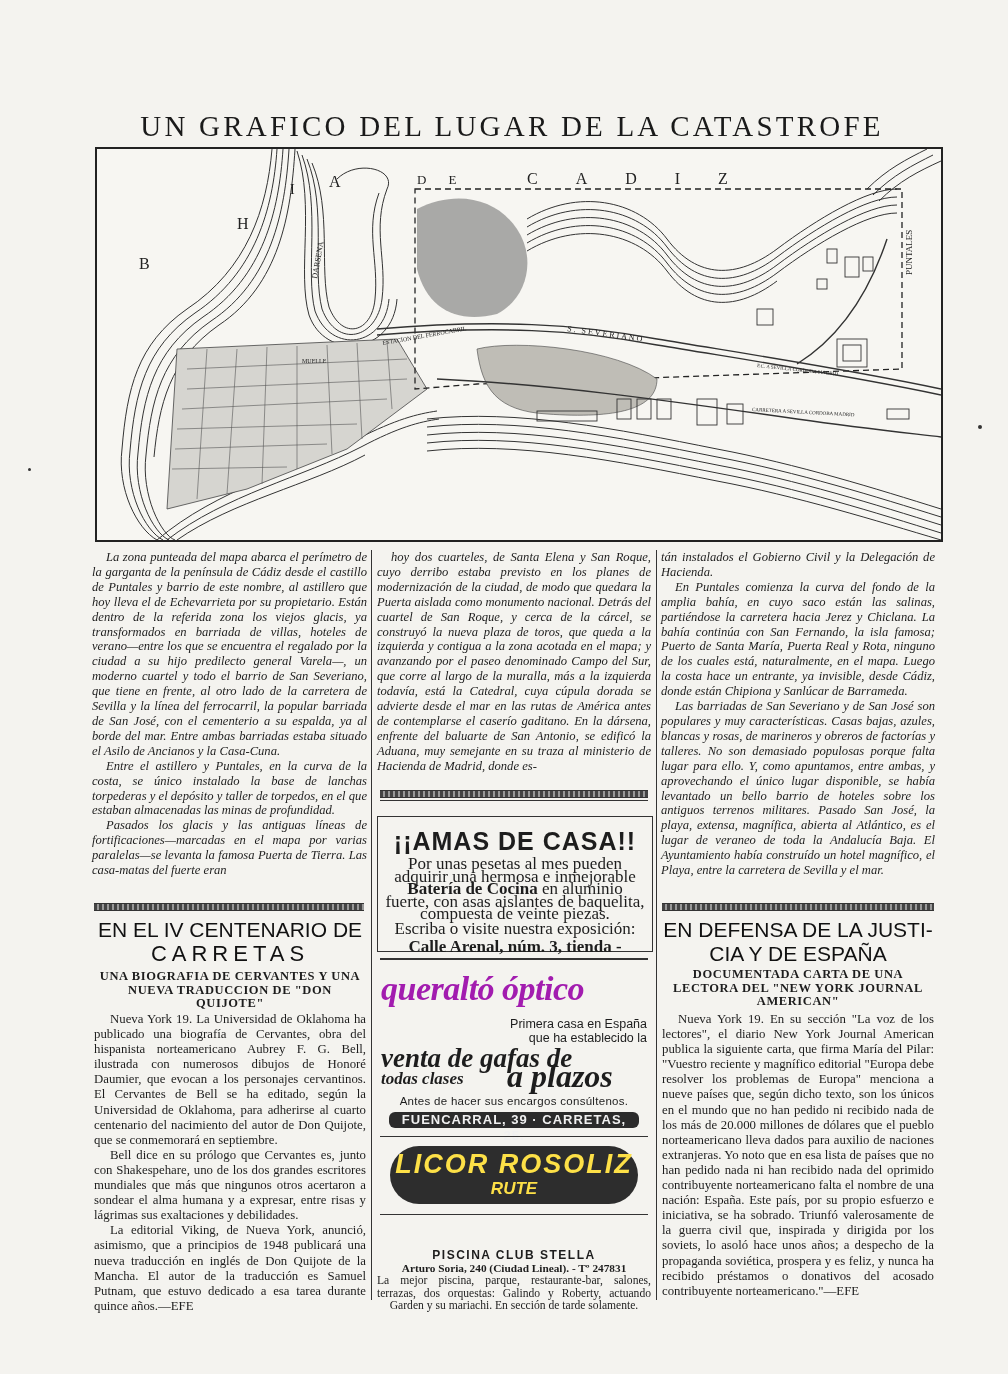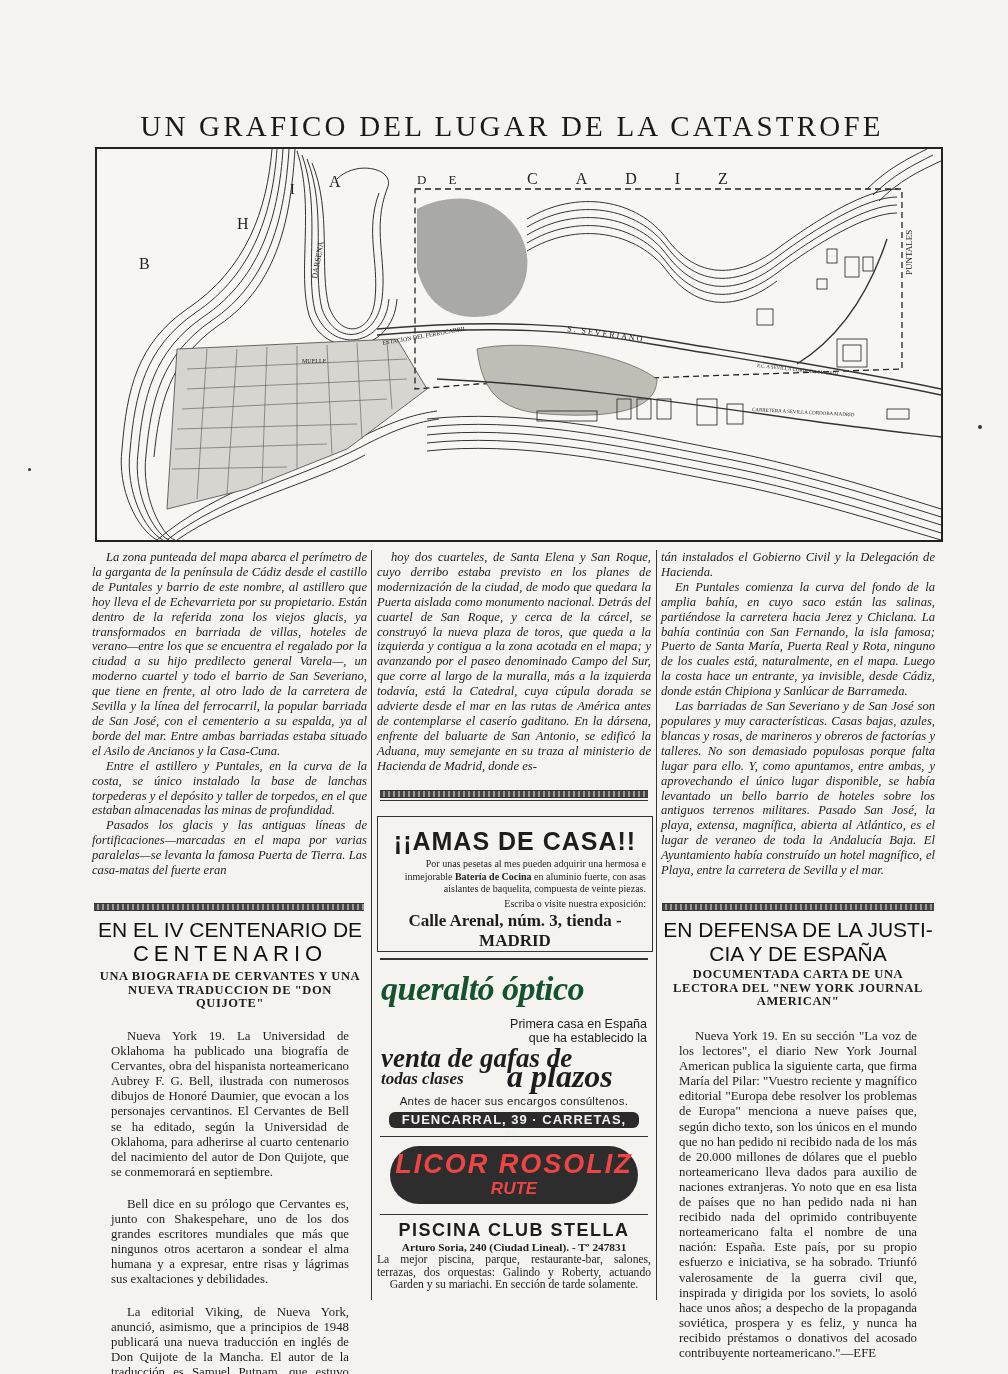--- a/index.html
+++ b/index.html
@@ -38,42 +38,42 @@
   }
   .headline .big { letter-spacing:5px; font-size:22px; }
   .subhead {
     position:absolute; text-align:center; font-family:"Liberation Serif", serif;
     font-weight:bold; font-size:12.5px; line-height:13.5px; letter-spacing:0.6px;
   }
   .body-roman {
     position:absolute; font-size:12.8px; line-height:15.1px; text-align:justify;
     font-family:"Liberation Serif", serif;
   }
-  .body-roman p { margin:17px; text-indent:16px; }
+  .body-roman p { margin:0; text-indent:16px; }
   
   .ad { position:absolute; left:377px; width:274px; border:1px solid #333; background:#f4f3ef; }
   .ad-amas { top:816px; height:134px; text-align:center; }
   .ad-amas .head { font-family:"Liberation Sans", sans-serif; font-weight:bold; font-size:25px; margin-top:10px; letter-spacing:1px; }
-  .ad-amas .txt { font-size:10px; line-height:12.6px; padding:2px 6px 0;text-align:right; }
+  .ad-amas .txt { font-size:17px; line-height:12.6px; padding:2px 6px 0; }
   .ad-amas .addr { font-weight:bold; font-size:17px; margin-top:1px; }
   .ad-amas .brand { font-family:"Liberation Sans", sans-serif; font-weight:bold; font-size:20px; letter-spacing:1px; margin-top:3px; }
   .ad-quer { top:960px; height:168px; border:none; text-align:right; }
-  .ad-quer .logo { position:absolute; left:4px; top:10px; font-family:"Liberation Serif", serif; font-style:italic; font-weight:bold; font-size:34px; letter-spacing:-0.5px; color:#14532d; }
+  .ad-quer .logo { position:absolute; left:4px; top:10px; font-family:"Liberation Serif", serif; font-style:italic; font-weight:bold; font-size:34px; letter-spacing:-0.5px; color:#a21caf; }
   .ad-quer .small { position:absolute; right:4px; top:57px; font-family:"Liberation Sans", sans-serif; font-size:12.5px; line-height:14px; }
   .ad-quer .l1 { position:absolute; left:4px; top:83px; font-family:"Liberation Serif", serif; font-style:italic; font-weight:bold; font-size:27px; }
   .ad-quer .l2a { position:absolute; left:4px; top:109px; font-family:"Liberation Serif", serif; font-style:italic; font-weight:bold; font-size:17px; }
   .ad-quer .l2b { position:absolute; left:130px; top:98px; font-family:"Liberation Serif", serif; font-style:italic; font-weight:bold; font-size:32px; }
   .ad-quer .cons { position:absolute; left:4px; right:4px; top:135px; font-family:"Liberation Sans", sans-serif; font-size:11.5px; text-align:center; letter-spacing:0.3px;}
   .ad-quer .bar { position:absolute; left:12px; right:12px; top:152px; height:16px; background:#2b2b2b; color:#f0f0f0; border-radius:6px; font-family:"Liberation Sans", sans-serif; font-weight:bold; font-size:13px; text-align:center; line-height:16px; letter-spacing:1px; }
   .hrule { position:absolute; height:1px; background:#333; }
-  .ad-licor { top:1146px; left:390px; width:248px; height:58px; border:none; background:#2d2d2d; border-radius:30px; text-align:center; color:#ef4444; }
+  .ad-licor { top:1146px; left:390px; width:248px; height:58px; border:none; background:#2d2d2d; border-radius:30px; text-align:center; color:#fde047; }
   .ad-licor .t1 { font-family:"Liberation Sans", sans-serif; font-style:italic; font-weight:bold; font-size:27px; letter-spacing:2px; line-height:30px; margin-top:3px; }
   .ad-licor .t2 { font-family:"Liberation Sans", sans-serif; font-style:italic; font-weight:bold; font-size:17px; line-height:20px; }
   .ad-piscina { top:1220px; border:none; text-align:center; }
-  .ad-piscina .t1 { font-family:"Liberation Sans", sans-serif; font-weight:bold; font-size:18px; letter-spacing:1.5px; }
+  .ad-piscina .t1 { font-family:"Liberation Sans", sans-serif; font-weight:bold; font-size:12px; letter-spacing:1.5px;margin-top:28px; }
   .ad-piscina .t2 { font-weight:bold; font-size:11.3px; line-height:13px; }
   .ad-piscina .t3 { font-size:11.6px; line-height:12.5px; text-align:justify; text-align-last:center; }
   .dots { position:absolute; border-radius:50%; background:#333; }
 </style>
 </head>
 <body>
 
 <div class="page-title">UN GRAFICO DEL LUGAR DE LA CATASTROFE</div>
 
 <div class="map-frame">
@@ -199,21 +199,21 @@
   <p>Las barriadas de San Severiano y de San José son populares y muy características. Casas bajas, azules, blancas y rosas, de marineros y obreros de factorías y talleres. No son demasiado populosas porque falta lugar para ello. Y, como apuntamos, entre ambas, y aprovechando el único lugar disponible, se había levantado un bello barrio de hoteles sobre los antiguos terrenos militares. Pasado San José, la playa, extensa, magnífica, abierta al Atlántico, es el lugar de veraneo de toda la Andalucía Baja. El Ayuntamiento había construído un hotel magnífico, el Playa, entre la carretera de Sevilla y el mar.</p>
 </div>
 
 <div class="wavy" style="left:94px; top:903px; width:270px;"></div>
 <div class="wavy" style="left:662px; top:903px; width:272px;"></div>
 <div class="wavy" style="left:380px; top:790px; width:268px;"></div>
 <div class="hrule" style="left:380px; top:800px; width:268px;"></div>
 
 <div class="headline" style="left:92px; top:918px; width:276px;">
   <div>EN EL IV CENTENARIO DE</div>
-  <div class="big">CENTENARIO</div>
+  <div class="big">CARRETAS</div>
 </div>
 <div class="subhead" style="left:94px; top:970px; width:272px;">UNA BIOGRAFIA DE CERVANTES Y UNA NUEVA TRADUCCION DE "DON QUIJOTE"</div>
 <div class="body-roman" style="left:94px; top:1012px; width:272px;">
   <p>Nueva York 19. La Universidad de Oklahoma ha publicado una biografía de Cervantes, obra del hispanista norteamericano Aubrey F. G. Bell, ilustrada con numerosos dibujos de Honoré Daumier, que evocan a los personajes cervantinos. El Cervantes de Bell se ha editado, según la Universidad de Oklahoma, para adherirse al cuarto centenario del nacimiento del autor de Don Quijote, que se conmemorará en septiembre.</p>
   <p>Bell dice en su prólogo que Cervantes es, junto con Shakespehare, uno de los dos grandes escritores mundiales que más que ningunos otros acertaron a sondear el alma humana y a expresar, entre risas y lágrimas sus exaltaciones y debilidades.</p>
   <p>La editorial Viking, de Nueva York, anunció, asimismo, que a principios de 1948 publicará una nueva traducción en inglés de Don Quijote de la Mancha. El autor de la traducción es Samuel Putnam, que estuvo dedicado a esa tarea durante quince años.—EFE</p>
 </div>
 
 <div class="headline" style="left:660px; top:918px; width:276px;">
   <div>EN DEFENSA DE LA JUSTI-</div>

